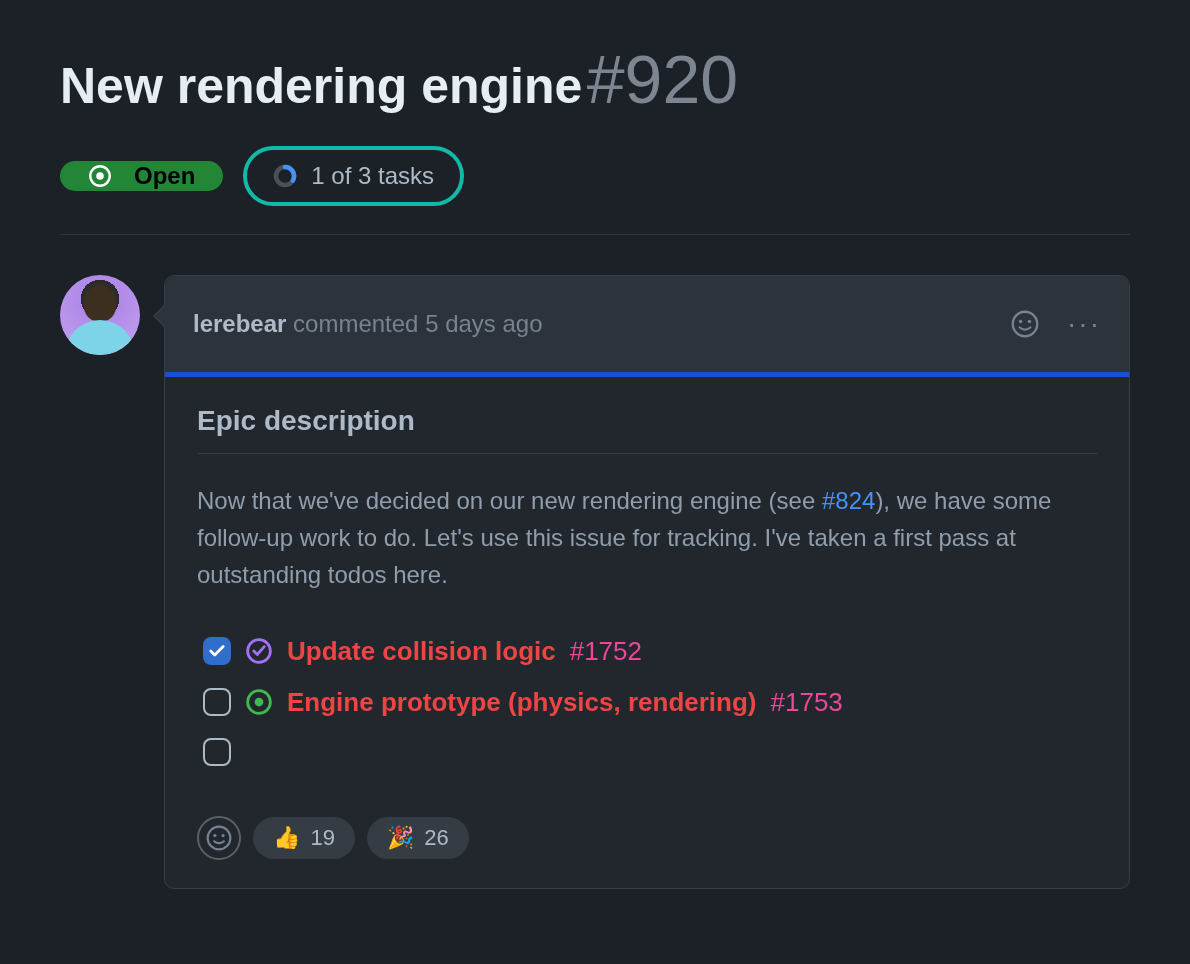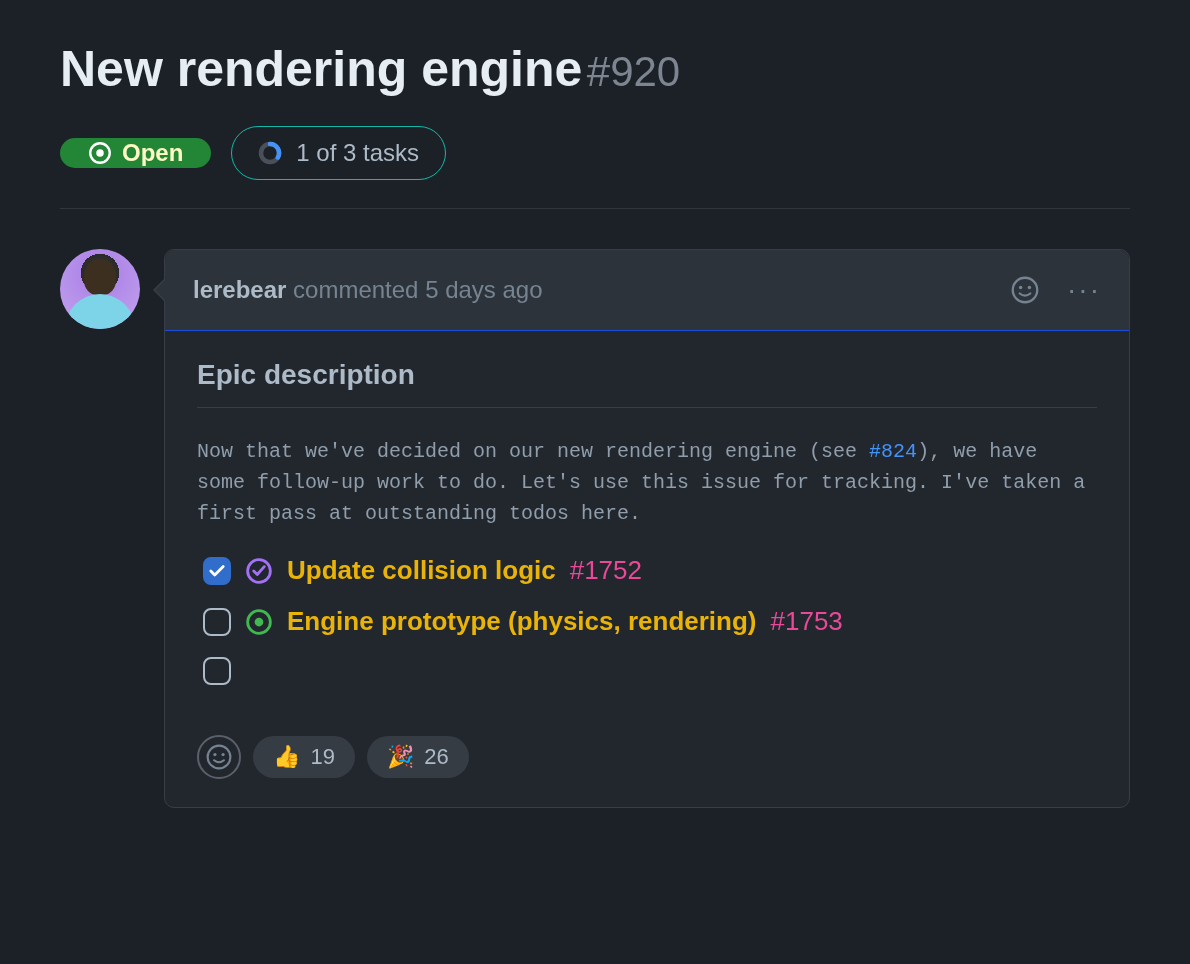--- a/index.html
+++ b/index.html
@@ -21,48 +21,48 @@
     .title-row {
       margin-bottom: 28px;
     }
     .issue-title {
       font-size: 50px;
       font-weight: 700;
       color: #e6edf3;
       display: inline;
     }
     .issue-number {
-      font-size: 42px;
+      font-size: 68px;
       font-weight: 300;
       color: #7d8590;
     }
     .status-row {
       display: flex;
       gap: 20px;
       align-items: center;
       padding-bottom: 28px;
       border-bottom: 1px solid #30363d;
     }
     .open-badge {
       background: #238636;
-      color: #fef9c3;
+      color: #000000;
       font-size: 24px;
       font-weight: 600;
       padding: 1px 28px;
       border-radius: 999px;
       display: inline-flex;
       align-items: center;
-      gap: 10px;
+      gap: 22px;
     }
     .open-icon {
       width: 24px;
       height: 24px;
     }
     .task-badge {
-      border: 1px solid #14b8a6;
+      border: 4px solid #14b8a6;
       background: transparent;
       color: #adbac7;
       font-size: 24px;
       padding: 12px 26px;
       border-radius: 999px;
       display: inline-flex;
       align-items: center;
       gap: 14px;
     }
     .task-progress {
@@ -129,23 +129,23 @@
       left: -10px;
       top: 29px;
       width: 0;
       height: 0;
       border-top: 11px solid transparent;
       border-bottom: 11px solid transparent;
       border-right: 11px solid #2d333b;
     }
     .comment-header {
       background: #2d333b;
-      border-bottom: 1px solid #1d4ed8;
+      border-bottom: 5px solid #1d4ed8;
       border-radius: 10px 10px 0 0;
-      padding: 24px 28px;
+      padding: 32px 28px;
       display: flex;
       justify-content: space-between;
       align-items: center;
     }
     .comment-meta {
       font-size: 24px;
       color: #768390;
     }
     .comment-author {
       color: #adbac7;
@@ -173,25 +173,24 @@
     }
     .epic-heading {
       font-size: 28px;
       font-weight: 600;
       color: #adbac7;
       padding-bottom: 16px;
       border-bottom: 1px solid #373e47;
       margin-bottom: 28px;
     }
     .description-text {
-      font-size: 20px;
+      font-size: 24px;
       line-height: 1.55;
       color: #909dab;
-      margin-bottom: 16px;
-      font-family: Liberation Mono, monospace;
+      margin-bottom: 32px;
     }
     .issue-link {
       color: #4493f8;
       text-decoration: none;
     }
     .task-list {
       list-style: none;
       margin-bottom: 40px;
     }
     .task-item {
@@ -220,21 +219,21 @@
       width: 18px;
       height: 18px;
       fill: #fff;
     }
     .status-icon {
       width: 28px;
       height: 28px;
       flex-shrink: 0;
     }
     .task-title {
-      color: #eab308;
+      color: #ef4444;
       font-weight: 600;
     }
     .task-ref {
       color: #ec4899;
     }
     .task-plain {
       color: #adbac7;
     }
     .reactions-row {
       display: flex;

